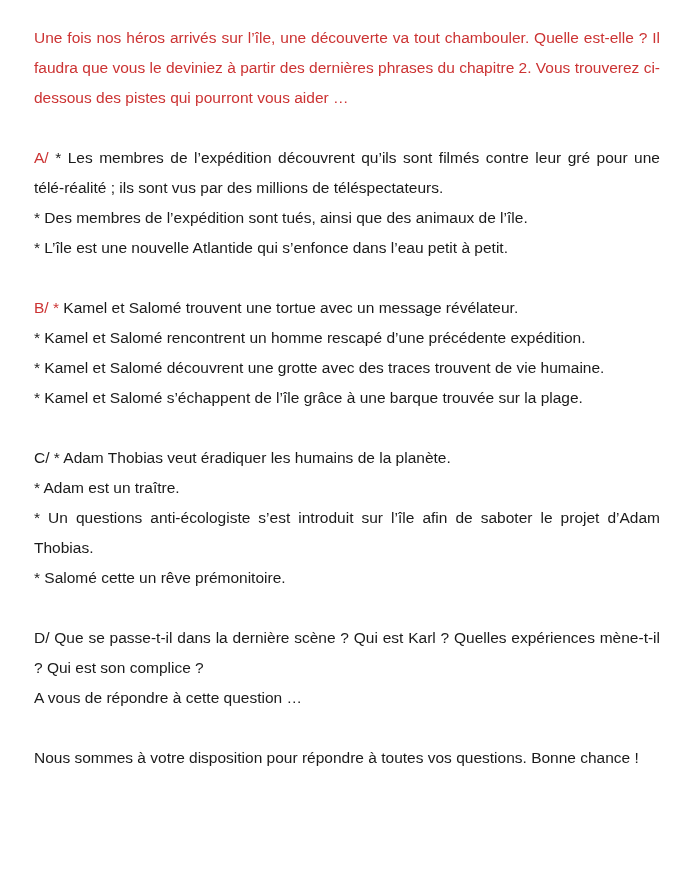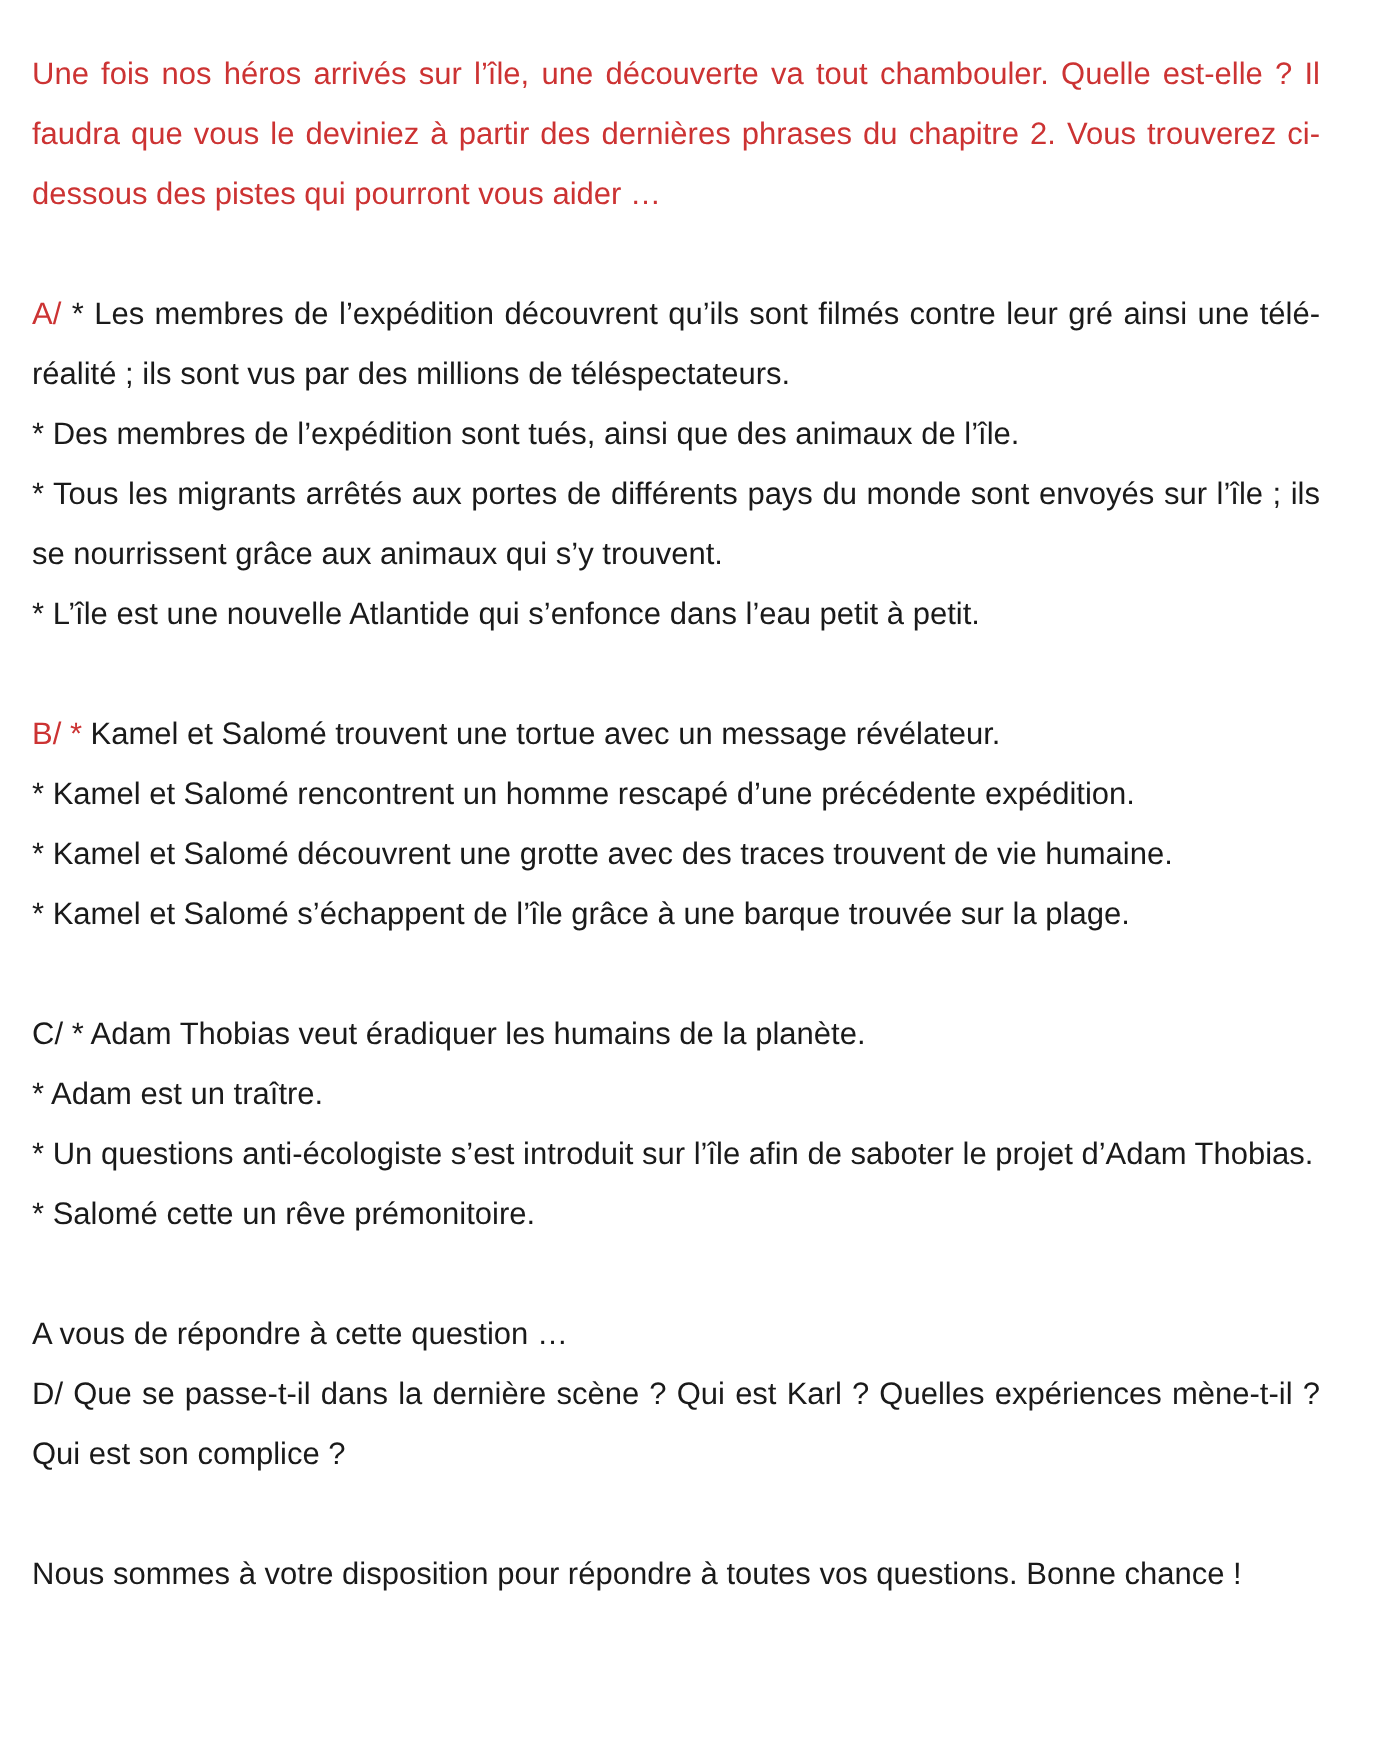--- a/index.html
+++ b/index.html
@@ -4,21 +4,21 @@
 <style>
   html, body {
     margin: 0;
     padding: 0;
     background: #ffffff;
   }
   .page {
     width: 690px;
     min-height: 874px;
     box-sizing: border-box;
-    padding: 23px 30px 40px 16px;
+    padding: 23px 30px 40px 34px;
     background: var(--page_bg, #ffffff);
     color: var(--text, #1a1a1a);
     font-family: "Liberation Sans", "DejaVu Sans", sans-serif;
     font-size: 15.5px;
     line-height: 30px;
   }
   .block { margin: 0; }
   .block + .block { margin-top: 30px; }
   .para {
     margin: 0;
@@ -29,42 +29,41 @@
 </head>
 <body>
 
 <div class="page">
 
   <div class="block">
     <p class="para red">Une fois nos héros arrivés sur l’île, une découverte va tout chambouler. Quelle est-elle ? Il faudra que vous le deviniez à partir des dernières phrases du chapitre 2. Vous trouverez ci-dessous des pistes qui pourront vous aider …</p>
   </div>
 
   <div class="block">
-    <p class="para"><span class="red">A/</span> <span>* Les membres de l’expédition découvrent qu’ils sont filmés contre leur gré ainsi une télé-réalité ; ils sont vus par des millions de téléspectateurs.</span></p>
+    <p class="para"><span class="red">A/</span> <span>* Les membres de l’expédition découvrent qu’ils sont filmés contre leur gré pour une télé-réalité ; ils sont vus par des millions de téléspectateurs.</span></p>
     <p class="para">* Des membres de l’expédition sont tués, ainsi que des animaux de l’île.</p>
-    <p class="para">* Tous les migrants arrêtés aux portes de différents pays du monde sont envoyés sur l’île ; ils se nourrissent grâce aux animaux qui s’y trouvent.</p>
     <p class="para">* L’île est une nouvelle Atlantide qui s’enfonce dans l’eau petit à petit.</p>
   </div>
 
   <div class="block">
     <p class="para"><span class="red">B/ *</span> <span>Kamel et Salomé trouvent une tortue avec un message révélateur.</span></p>
     <p class="para">* Kamel et Salomé rencontrent un homme rescapé d’une précédente expédition.</p>
     <p class="para">* Kamel et Salomé découvrent une grotte avec des traces trouvent de vie humaine.</p>
     <p class="para">* Kamel et Salomé s’échappent de l’île grâce à une barque trouvée sur la plage.</p>
   </div>
 
   <div class="block">
     <p class="para"><span>C/</span> <span>* Adam Thobias veut éradiquer les humains de la planète.</span></p>
     <p class="para">* Adam est un traître.</p>
     <p class="para">* Un questions anti-écologiste s’est introduit sur l’île afin de saboter le projet d’Adam Thobias.</p>
     <p class="para">* Salomé cette un rêve prémonitoire.</p>
   </div>
 
   <div class="block">
+    <p class="para"><span>D/</span> <span>Que se passe-t-il dans la dernière scène ? Qui est Karl ? Quelles expériences mène-t-il ? Qui est son complice ?</span></p>
     <p class="para">A vous de répondre à cette question …</p>
-    <p class="para"><span>D/</span> <span>Que se passe-t-il dans la dernière scène ? Qui est Karl ? Quelles expériences mène-t-il ? Qui est son complice ?</span></p>
   </div>
 
   <div class="block">
     <p class="para">Nous sommes à votre disposition pour répondre à toutes vos questions. Bonne chance !</p>
   </div>
 
 </div>
 
 </body></html>

